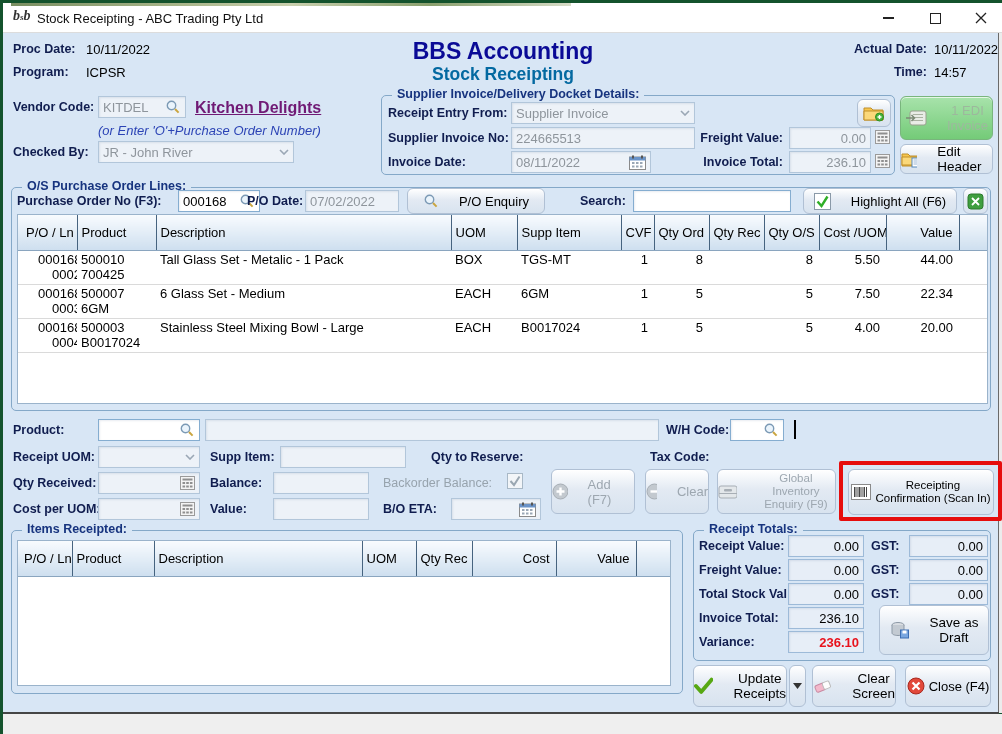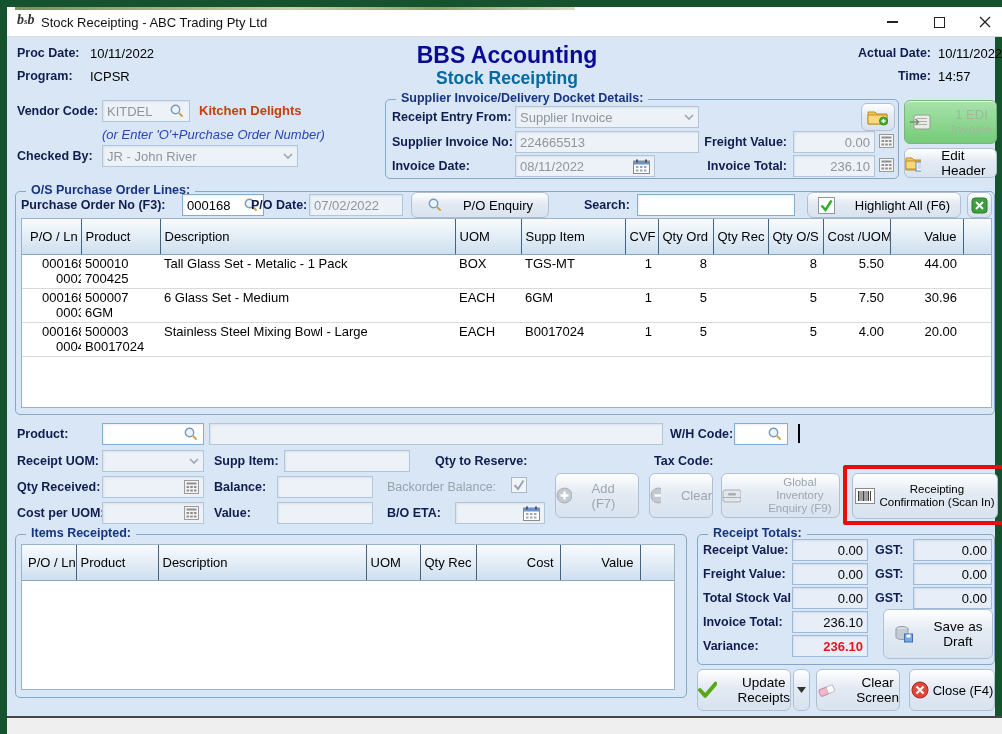--- a/index.html
+++ b/index.html
@@ -1,27 +1,27 @@
 <!DOCTYPE html>
 <html><head>
 <meta charset="utf-8">
 <style>
   *{box-sizing:border-box;margin:0;padding:0}
   html,body{width:1002px;height:734px}
   body{position:relative;font-family:"Liberation Sans",sans-serif;background:#d8e6f5;overflow:hidden}
-  .win{position:absolute;inset:0;border:7px solid #14532d;background:#d8e6f5}
+  .win{position:absolute;inset:0;border:3px solid #14532d;background:#d8e6f5}
   .abs{position:absolute}
   .titlebar{position:absolute;left:0;top:0;width:1000px;height:30px;background:#fff;border-bottom:1px solid #dcdcdc}
   .wtitle{position:absolute;left:34px;top:8px;font-size:13px;color:#111;white-space:nowrap}
   .wc{position:absolute;top:0;height:30px;width:46px;display:flex;align-items:center;justify-content:center}
   .lbl{position:absolute;font-size:12.5px;font-weight:bold;color:#101d4f;white-space:nowrap}
   .lbl.r{text-align:right}
   .glbl{position:absolute;font-size:12.5px;color:#97a3ad;white-space:nowrap}
   .val{position:absolute;font-size:13px;color:#000;white-space:nowrap}
-  .link{position:absolute;font-size:13px;font-weight:bold;color:#c2410c;white-space:nowrap}
+  .link{position:absolute;font-size:16px;font-weight:bold;color:#701a75;text-decoration:underline;white-space:nowrap}
   .hint{position:absolute;font-size:13px;font-style:italic;color:#2b43b5;white-space:nowrap}
   .apptitle{position:absolute;font-size:23px;font-weight:bold;color:#0a0a96;text-align:center;white-space:nowrap}
   .screentitle{position:absolute;font-size:17.5px;font-weight:bold;color:#0369a1;text-align:center;white-space:nowrap}
   .fld{position:absolute;height:22px;background:#fff;border:1px solid #85add0;display:flex;align-items:center;padding:0 4px;font-size:13px;color:#000;box-shadow:inset 1px 1px 2px rgba(70,100,140,.12);overflow:hidden;white-space:nowrap}
   .fld.dis{background:#edf2f8;border-color:#b2c6da;color:#8e959c}
   .fld.num{justify-content:flex-end}
   .fld.tot{background:#e7eef7;border-color:#9dbad8;color:#000;justify-content:flex-end}
   .fld .ml{margin-left:auto;flex:none}
   .redval{color:#e8131d;font-weight:bold}
   .grp{position:absolute;border:1px solid #84a8c8;border-radius:5px}
@@ -290,21 +290,21 @@
               <div>6GM</div>
             </td>
           <td>6 Glass Set - Medium</td>
             <td>EACH</td>
             <td>6GM</td>
           <td class="r">1</td>
             <td class="r">5</td>
             <td class="r"></td>
           <td class="r">5</td>
             <td class="r">7.50</td>
-            <td class="r">30.96</td>
+            <td class="r">22.34</td>
             <td></td>
         </tr>
         <tr>
           <td class="po">
               <div>000168</div>
               <div class="ln">0004</div>
             </td>
           <td>
               <div>500003</div>
               <div>B0017024</div>

